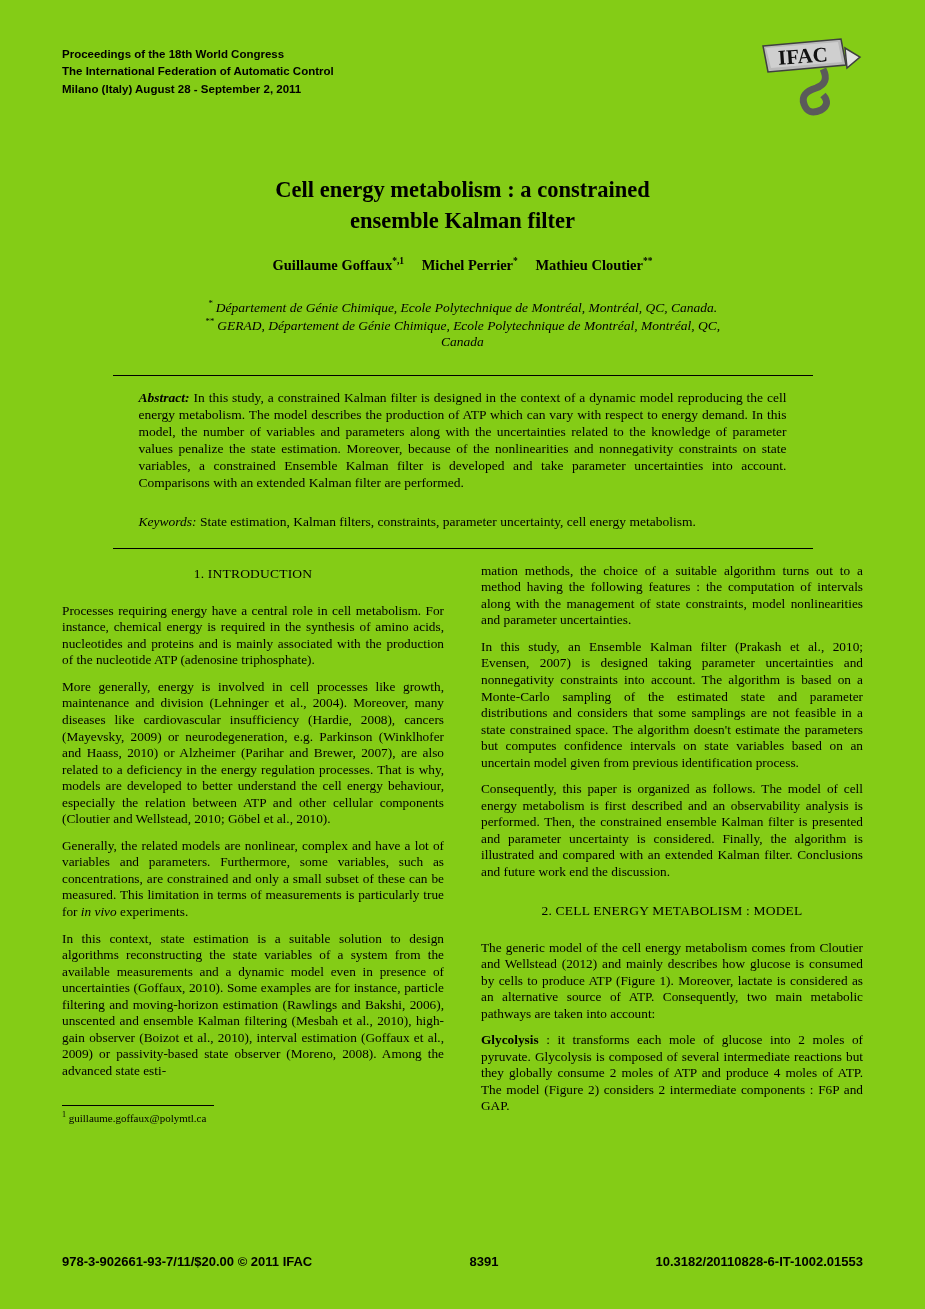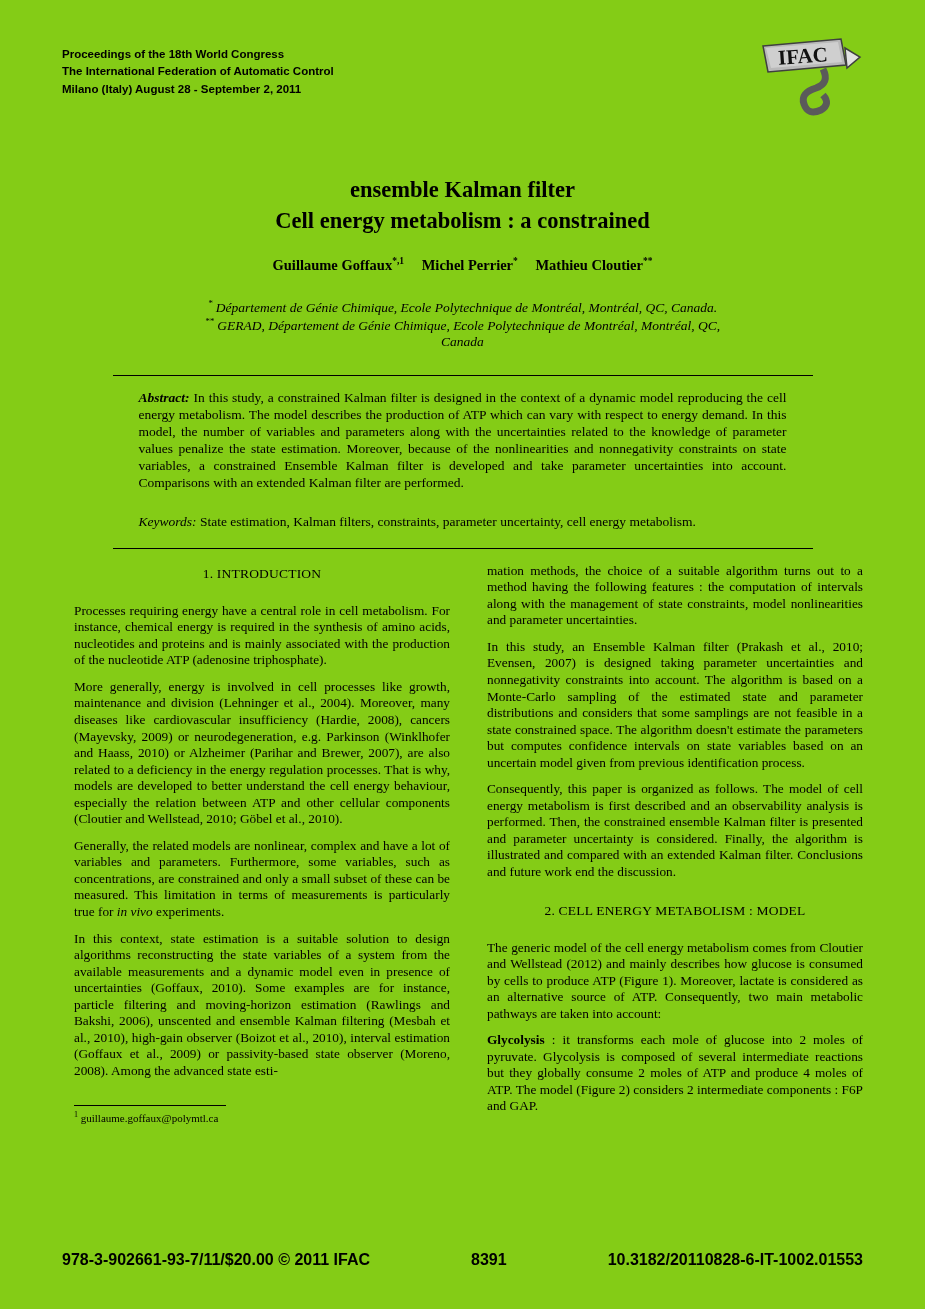--- a/index.html
+++ b/index.html
@@ -53,21 +53,21 @@
     width: 700px;
     margin: 24px auto 0 auto;
     border-top: 1.2px solid #000;
     border-bottom: 1.2px solid #000;
     padding: 13px 26px 18px 26px;
   }
   .abstract { text-align: justify; font-size: 13.5px; line-height: 1.27; margin: 0; }
   .abstract b { font-weight: bold; font-style: italic; }
   .keywords { text-align: justify; font-size: 13.5px; line-height: 1.27; margin: 21px 0 0 0; }
   .keywords i { font-style: italic; }
-  .columns { display: flex; gap: 37px; margin-top: 14px; margin-left: 12px; }
+  .columns { display: flex; gap: 37px; margin-top: 14px; }
   .col { width: 388px; }
   .section-heading {
     text-align: center;
     font-size: 13.5px;
     font-weight: normal;
     margin: 3px 0 21px 0;
     letter-spacing: 0.2px;
   }
   .section-heading.mid { margin-top: 22px; }
   .col p {
@@ -91,21 +91,21 @@
   }
   .footnote sup { font-size: 8px; }
   .footer {
     position: absolute;
     left: 62px; right: 62px; bottom: 40px;
     display: flex;
     justify-content: space-between;
     align-items: baseline;
     font-family: "Liberation Sans", "DejaVu Sans", sans-serif;
     font-weight: bold;
-    font-size: 16px;
+    font-size: 13px;
   }
 </style>
 </head>
 <body>
 
 <div class="page">
 
   <div class="header">
     <div class="header-left">
       <div>Proceedings of the 18th World Congress</div>
@@ -117,22 +117,22 @@
         <polygon points="10,10 88,3 93,29 15,36" fill="#b9b9b9" stroke="#3f3f3f" stroke-width="1.5"></polygon>
         <polygon points="13,12 85,6 89,26 18,32" fill="#cfcfcf"></polygon>
         <text x="50" y="27" text-anchor="middle" font-family="Liberation Serif, DejaVu Serif, serif" font-weight="bold" font-size="21" fill="#111" transform="rotate(-4 50 22)">IFAC</text>
         <polygon points="92,12 107,21 94,32" fill="#e2e2e2" stroke="#3f3f3f" stroke-width="1.5"></polygon>
         <path d="M 70 33 Q 77 47 63 52 Q 47 57 51 68 Q 55 80 68 74 Q 78 68 70 59" stroke="#5a5a5a" stroke-width="7" fill="none"></path>
       </svg>
     </div>
   </div>
 
   <h1 class="title">
+    <span class="tline">Cell energy metabolism : a constrained</span>
     <span class="tline">ensemble Kalman filter</span>
-    <span class="tline">Cell energy metabolism : a constrained</span>
   </h1>
 
   <div class="authors">
     <span class="author"><span>Guillaume Goffaux</span><sup>*,1</sup></span>
     <span class="author"><span>Michel Perrier</span><sup>*</sup></span>
     <span class="author"><span>Mathieu Cloutier</span><sup>**</sup></span>
   </div>
 
   <div class="affiliations">
     <div class="affiliation"><sup>*</sup><span> Département de Génie Chimique, Ecole Polytechnique de Montréal, Montréal, QC, Canada.</span></div>

